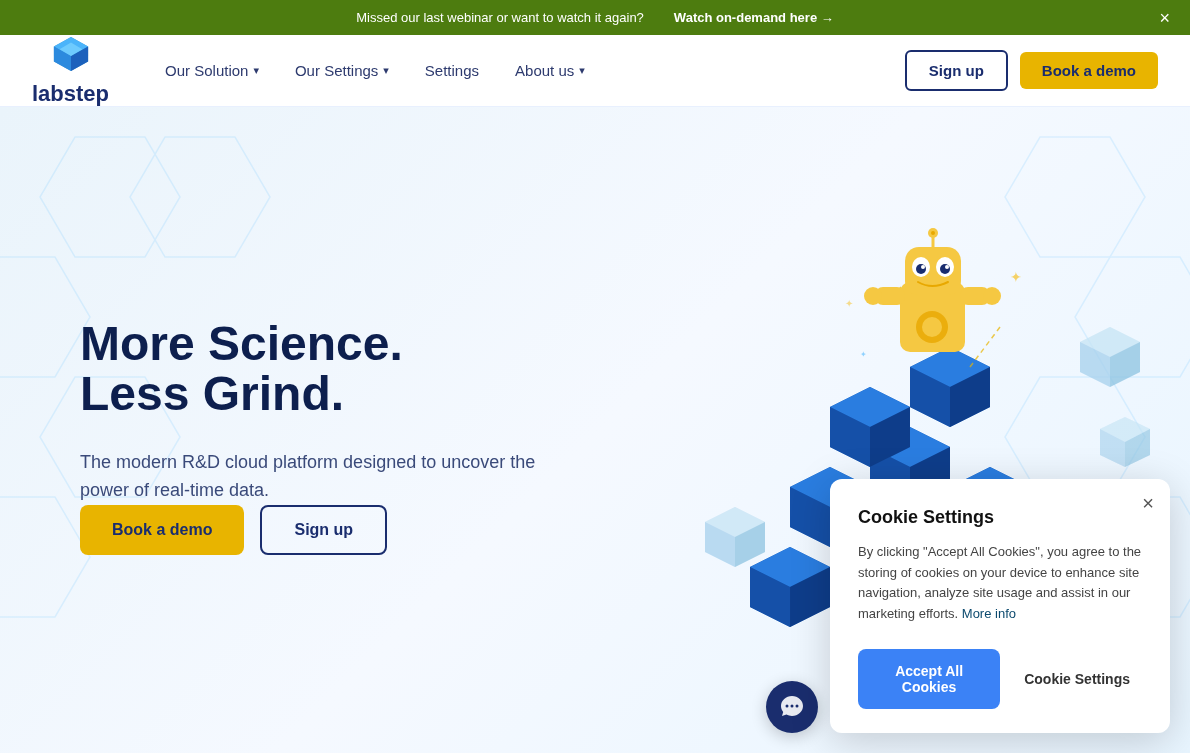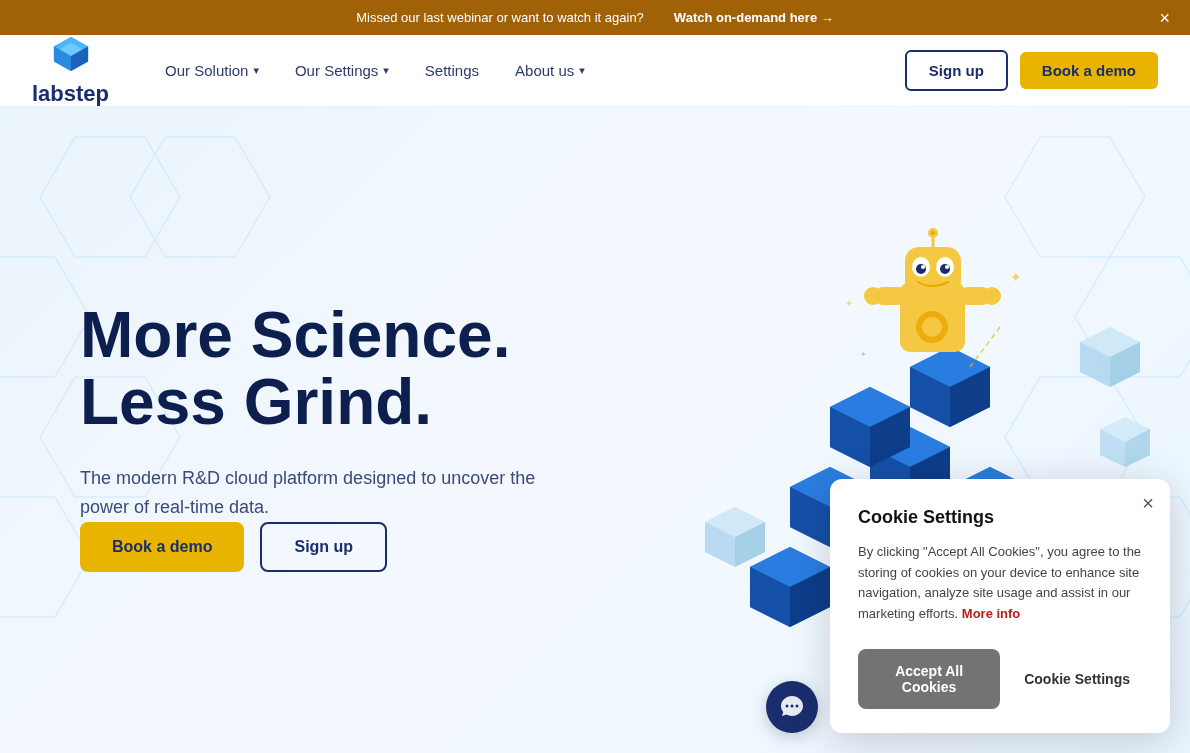--- a/index.html
+++ b/index.html
@@ -1,20 +1,20 @@
 <!DOCTYPE html>
 <html><head>
   <meta charset="utf-8">
   <style>
     * { margin: 0; padding: 0; box-sizing: border-box; }
     body { font-family: -apple-system, BlinkMacSystemFont, 'Segoe UI', sans-serif; overflow: hidden; width: 1190px; height: 753px; position: relative; background: #f0f8ff; }
 
     
     .top-banner {
-      background: #a16207;
+      background: #4d7c0f;
       color: #fff;
       text-align: center;
       padding: 10px 16px;
       font-size: 13px;
       position: relative;
       display: flex;
       align-items: center;
       justify-content: center;
       gap: 8px;
     }
@@ -128,21 +128,21 @@
       opacity: 0.15;
       pointer-events: none;
     }
 
     .hero-content {
       max-width: 520px;
       position: relative;
       z-index: 2;
     }
     .hero-title {
-      font-size: 64px;
+      font-size: 48px;
       font-weight: 900;
       color: #0d1f4e;
       line-height: 1.05;
       margin-bottom: 28px;
     }
     .hero-subtitle {
       font-size: 18px;
       color: #3a4a7a;
       line-height: 1.6;
       max-width: 460px;
@@ -212,33 +212,33 @@
       color: #111;
       margin-bottom: 14px;
     }
     .cookie-body {
       font-size: 13px;
       color: #444;
       line-height: 1.6;
       margin-bottom: 24px;
     }
     .cookie-body a {
-      color: #b91c1c;
+      color: #0c4a6e;
       text-decoration: none;
-      font-weight: 700;
+      font-weight: 400;
     }
     .cookie-actions {
       display: flex;
       gap: 12px;
       align-items: center;
     }
     .btn-accept-cookies {
       flex: 1;
       padding: 14px 16px;
-      background: #737373;
+      background: #3b82f6;
       color: #fff;
       border: none;
       border-radius: 8px;
       font-size: 14px;
       font-weight: 700;
       cursor: pointer;
     }
     .btn-cookie-settings {
       padding: 14px 12px;
       background: none;

